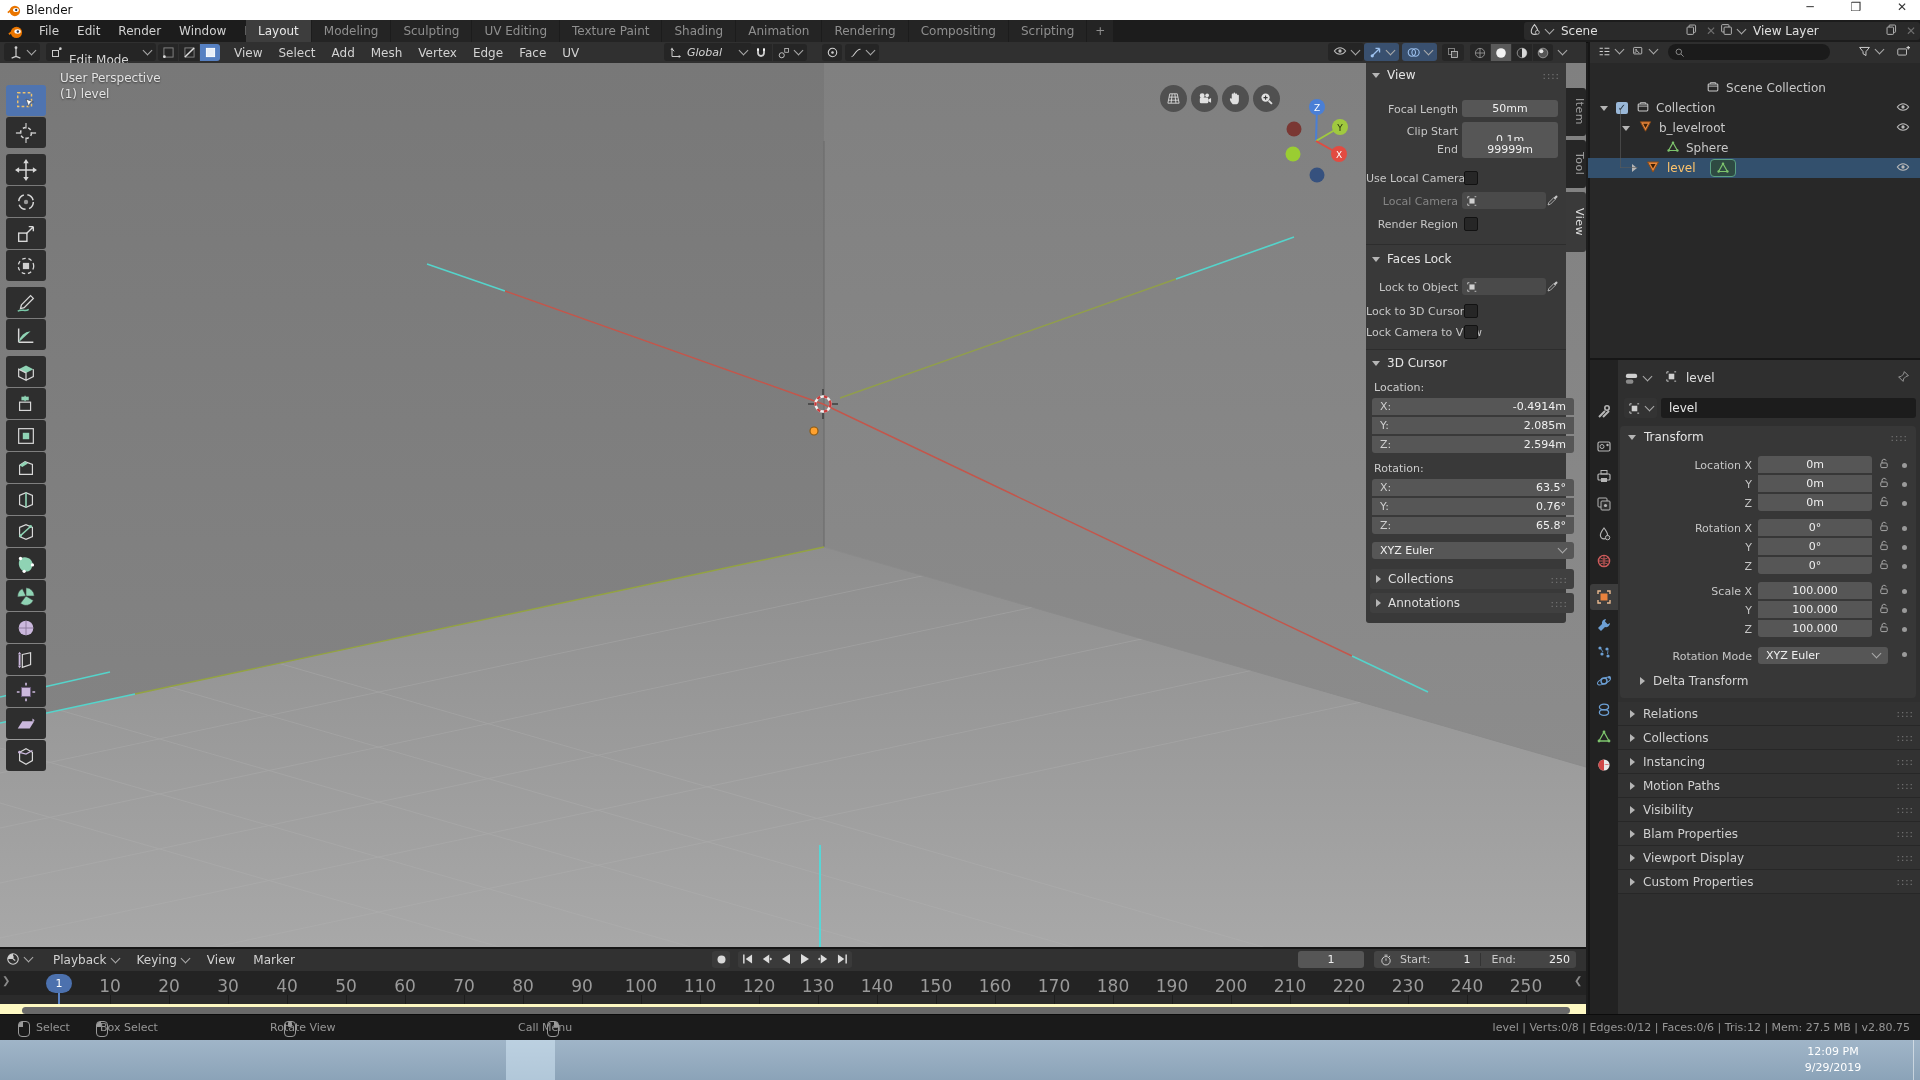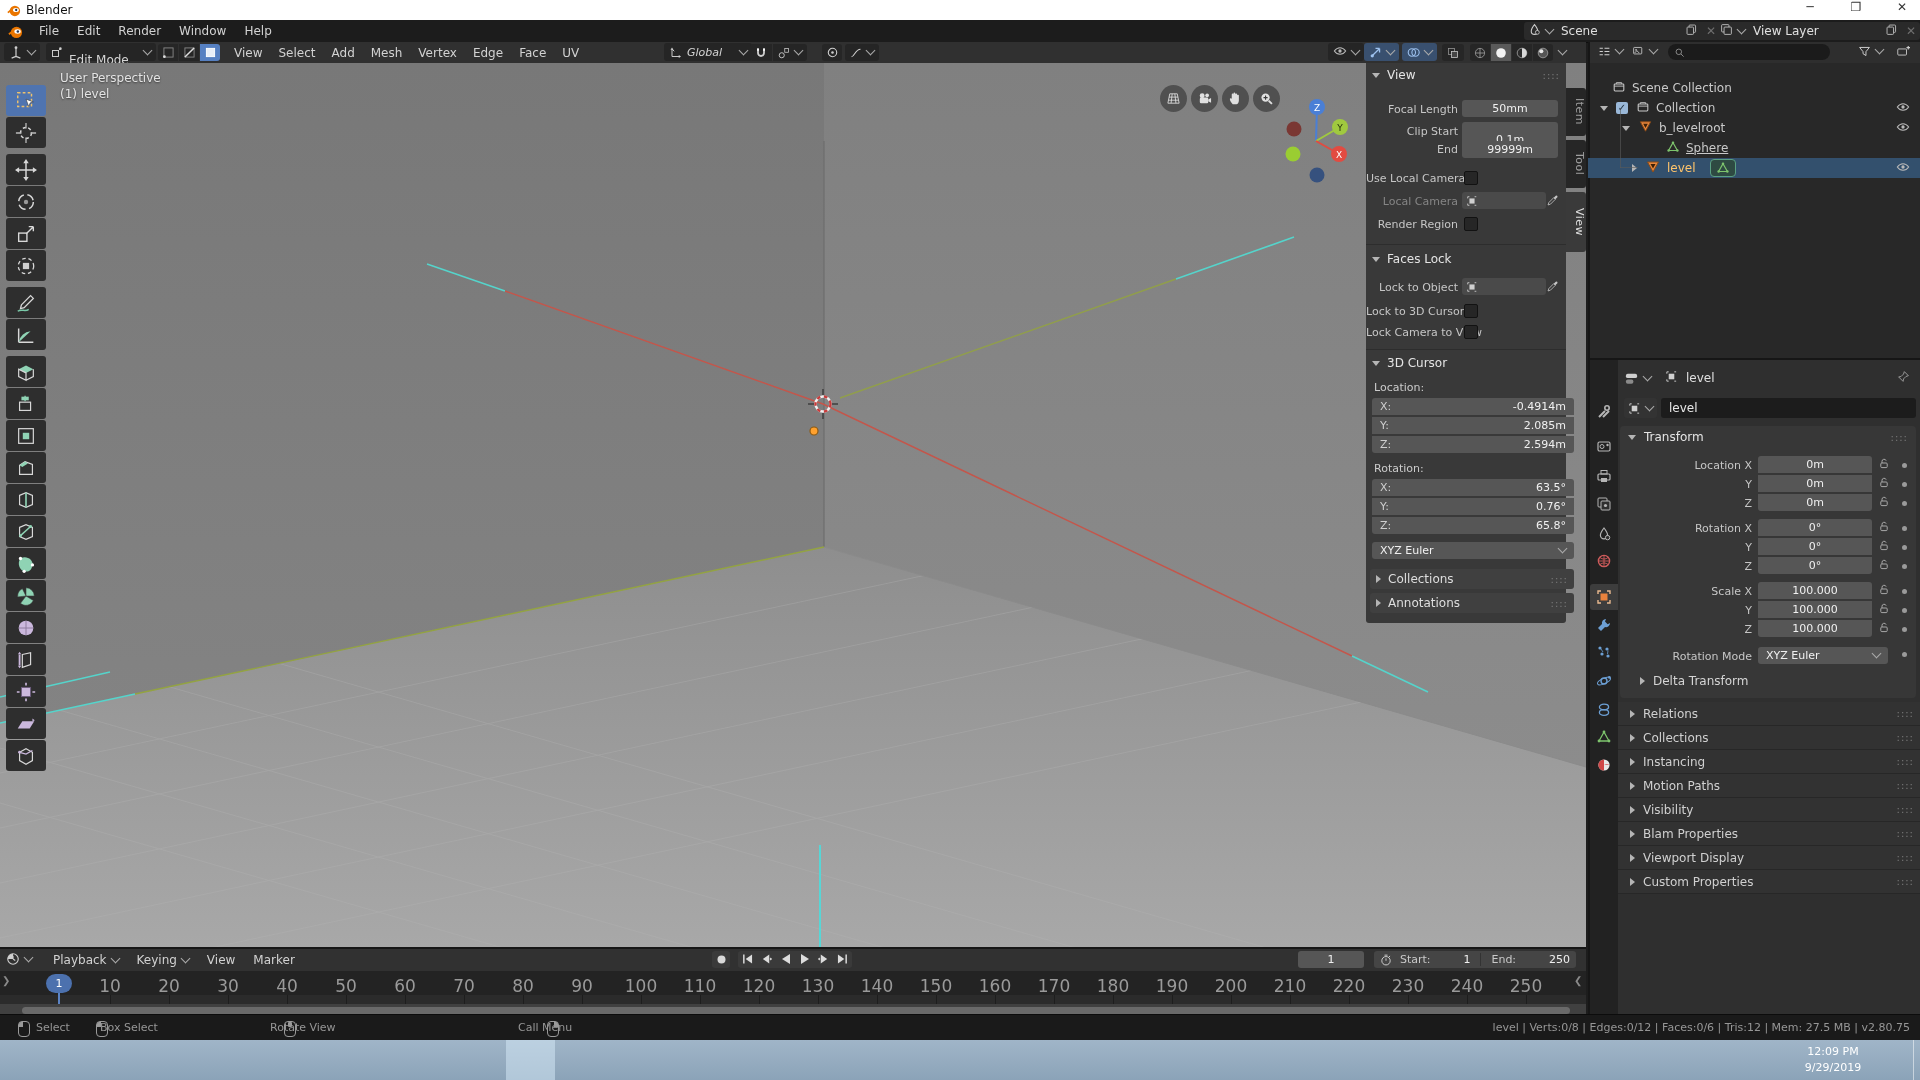--- a/index.html
+++ b/index.html
@@ -121,20 +121,33 @@
           <circle cx="10.5" cy="8" r="1.3" fill="#2b3a52"></circle>
           <path d="M1 11l5-4" stroke="#ea7600" stroke-width="2"></path>
         </svg>
   </span>
   <div class="flex r" style="left:30px;top:0;height:22px;">
     <span class="menu">File</span>
     <span class="menu">Edit</span>
     <span class="menu">Render</span>
     <span class="menu">Window</span>
     <span class="menu">Help</span>
+  </div>
+  <div class="flex r" style="left:246px;top:0;height:22px;">
+    <span class="tab active">Layout</span>
+    <span class="tab">Modeling</span>
+    <span class="tab">Sculpting</span>
+    <span class="tab">UV Editing</span>
+    <span class="tab">Texture Paint</span>
+    <span class="tab">Shading</span>
+    <span class="tab">Animation</span>
+    <span class="tab">Rendering</span>
+    <span class="tab">Compositing</span>
+    <span class="tab">Scripting</span>
+    <span class="tab" style="padding:0 8px;">+</span>
   </div>
   <div class="flex r" style="left:1524px;top:2px;width:188px;height:18px;background:#2a2a2a;border-radius:3px;padding:0 4px;">
     <span class="ic"><svg width="13" height="13" viewBox="0 0 16 16">
             <path d="M8 2s4 5 4 8a4 4 0 0 1-8 0c0-3 4-8 4-8z" fill="none" stroke="#cfcfcf" stroke-width="1.3"></path>
             <circle cx="11.5" cy="11.5" r="2.4" fill="#2a2a2a" stroke="#cfcfcf"></circle>
           </svg></span>
     <span class="chev"></span>
     <span style="margin-left:8px;flex:1;font-size:12px;color:#e0e0e0;">Scene</span>
     <span class="ic" style="color:#b5b5b5;"><svg width="13" height="13">
             <use href="#i-copy"></use>
@@ -652,21 +665,21 @@
         <span class="tri-r"></span>
         <span style="margin-left:7px;color:#dedede;">Annotations</span>
         <span class="grip" style="margin-left:auto;">::::</span>
       </div>
 </div>
 <div class="vtab" style="top:88px;height:48px;">Item</div>
 <div class="vtab" style="top:140px;height:48px;">Tool</div>
 <div class="vtab active" style="top:192px;height:60px;">View</div>
 
 <div class="r" style="left:1588px;top:63px;width:332px;height:295px;background:#282828;border-left:2px solid #161616;"></div>
-<div class="outrow" style="top:78px;">
+<div class="outrow" style="top:78px;justify-content:center;">
   <span class="ic" style="margin-left:24px;color:#c9c9c9;"><svg width="14" height="14">
           <use href="#i-coll"></use>
         </svg></span>
   <span style="margin-left:6px;">Scene Collection</span>
 </div>
 <div class="outrow" style="top:98px;">
   <span class="tri-d" style="margin-left:12px;"></span>
   <span style="margin-left:8px;width:12px;height:12px;background:#9ab8d8;border-radius:2px;color:#1c2c3c;font-size:10px;line-height:12px;text-align:center;">✓</span>
   <span class="ic" style="margin-left:8px;color:#c9c9c9;"><svg width="14" height="14">
           <use href="#i-coll"></use>
@@ -679,21 +692,21 @@
 <div class="outrow" style="top:118px;justify-content:center;">
   <span class="tri-d" style="margin-left:34px;"></span>
   <span class="ic" style="margin-left:8px;"><svg width="15" height="15">
           <use href="#i-empty"></use>
         </svg></span>
   <span style="margin-left:6px;">b_levelroot</span>
   <span class="ic eye" style="margin-left:auto;margin-right:10px;"><svg width="14" height="14">
           <use href="#i-eye"></use>
         </svg></span>
 </div>
-<div class="outrow" style="top:138px;text-decoration:underline;">
+<div class="outrow" style="top:138px;">
   <span class="ic" style="margin-left:78px;"><svg width="14" height="14">
           <use href="#i-mesh"></use>
         </svg></span>
   <span style="margin-left:6px;">Sphere</span>
 </div>
 <div class="outrow" style="top:158px;background:#33506d;">
   <span class="tri-r" style="margin-left:44px;"></span>
   <span class="ic" style="margin-left:8px;"><svg width="16" height="16">
           <use href="#i-empty"></use>
         </svg></span>
@@ -922,21 +935,21 @@
         <span style="margin-left:8px;color:#d0d0d0;">Viewport Display</span>
         <span class="grip" style="margin-left:auto;margin-right:8px;">::::</span>
       </div>
   <div class="cpanel" style="top:510px;left:28px;width:304px;">
         <span class="tri-r" style="margin-left:12px;"></span>
         <span style="margin-left:8px;color:#d0d0d0;">Custom Properties</span>
         <span class="grip" style="margin-left:auto;margin-right:8px;">::::</span>
       </div>
 </div>
 
-<div class="r" style="left:0;top:947px;width:1586px;height:67px;background:#404040;border-top:2px solid #161616;">
+<div class="r" style="left:0;top:947px;width:1586px;height:67px;background:#fef9c3;border-top:2px solid #161616;">
   <div class="r" style="left:0;top:0;width:1586px;height:22px;background:#313131;border-bottom:1px solid #1c1c1c;">
     <div class="flex r" style="left:6px;top:3px;">
           <svg width="14" height="14" viewBox="0 0 16 16">
             <circle cx="8" cy="8" r="6" fill="none" stroke="#cfcfcf" stroke-width="1.3"></circle>
             <path d="M8 8V4.4M8 8l2.6 1.6" stroke="#cfcfcf" stroke-width="1.3"></path>
             <path d="M8 2a6 6 0 0 0-6 6h6z" fill="#cfcfcf"></path>
           </svg>
           <span class="chev"></span>
         </div>
     <div class="flex r" style="left:44px;top:0;height:22px;">

